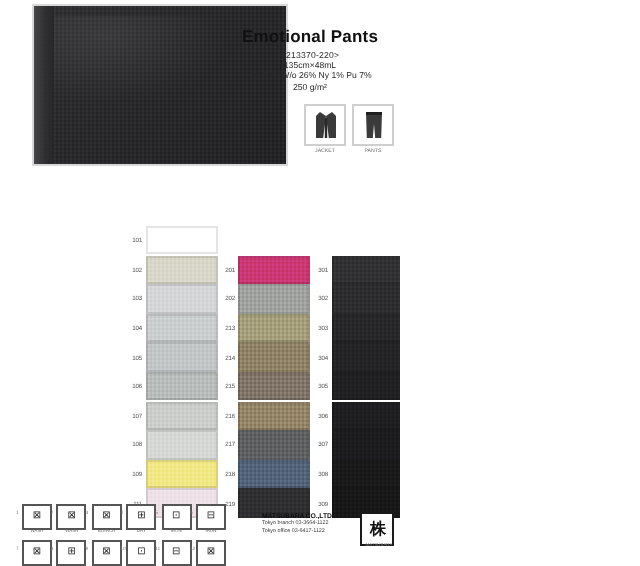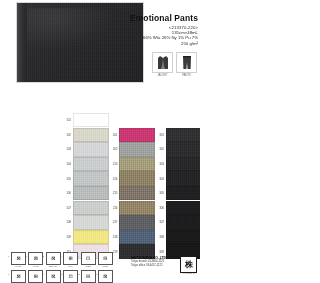--- a/index.html
+++ b/index.html
@@ -25,21 +25,21 @@
     background:linear-gradient(90deg,#4a4a4c 0%,#2e2e30 60%,#262628 100%);
     opacity:.85;
   }
   .fabric-photo .sheen{
     position:absolute;left:8%;top:6%;width:70%;height:55%;
     background:radial-gradient(ellipse at 30% 25%, rgba(255,255,255,.07), rgba(255,255,255,0) 70%);
   }
 
   
   .spec{
-    position:absolute;left:112px;top:13px;width:86px;text-align:right;
+    position:absolute;left:112px;top:13px;width:86px;text-align:center;
   }
   .spec .title{
     font-size:8.5px;font-weight:bold;letter-spacing:.1px;line-height:10px;
     color:#111;white-space:nowrap;
   }
   .spec .line{
     font-size:4.3px;line-height:5.4px;color:#2a2a2a;white-space:nowrap;
   }
   .spec .code{margin-top:1.5px;letter-spacing:.1px;}
 

